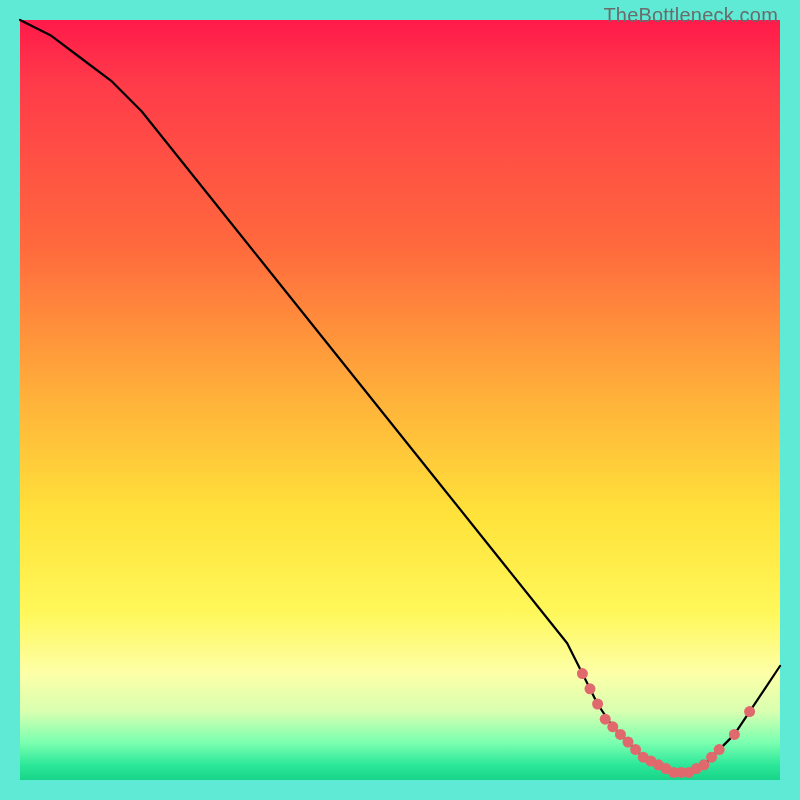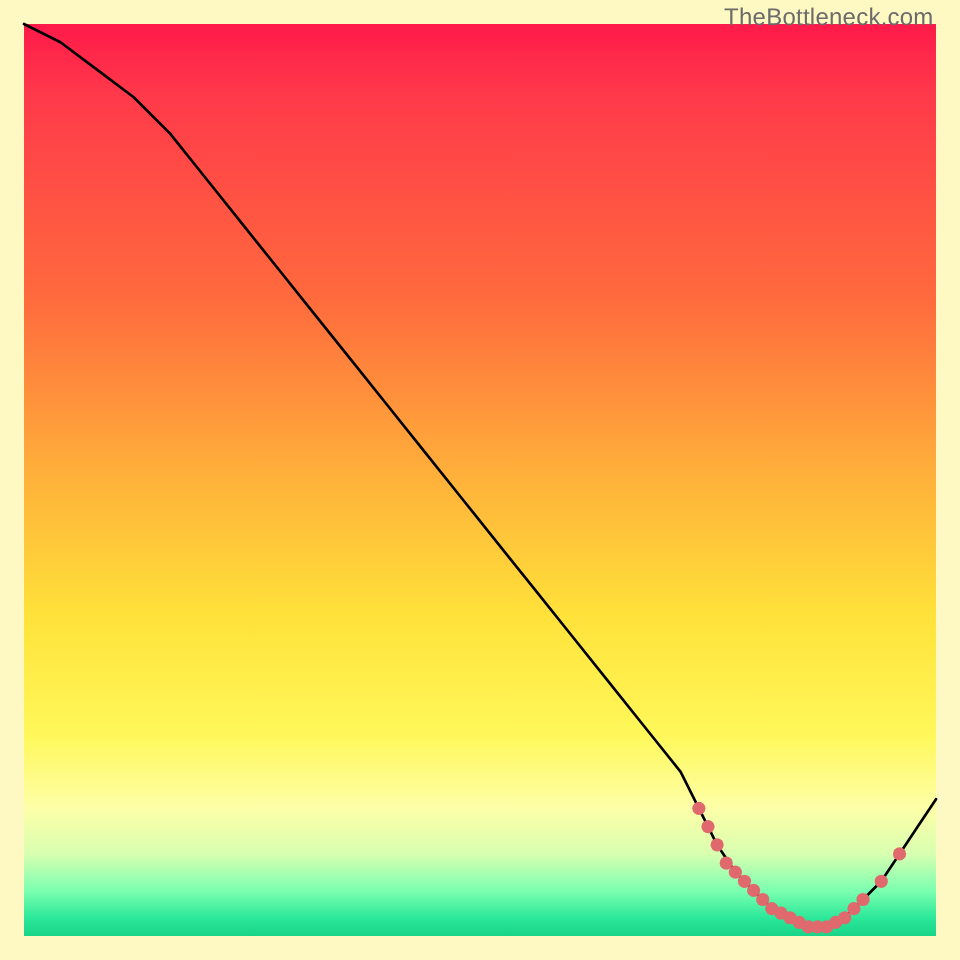--- a/index.html
+++ b/index.html
@@ -7,21 +7,21 @@
     padding: 0;
     width: 800px;
     height: 800px;
     background: #000;
     overflow: hidden;
   }
   .frame {
     position: relative;
     width: 800px;
     height: 800px;
-    background: #fef9c3;
+    background: #5eead4;
   }
   .plot {
     position: absolute;
     left: 20px;
     top: 20px;
     width: 760px;
     height: 760px;
     
     background: linear-gradient(
       to bottom,

